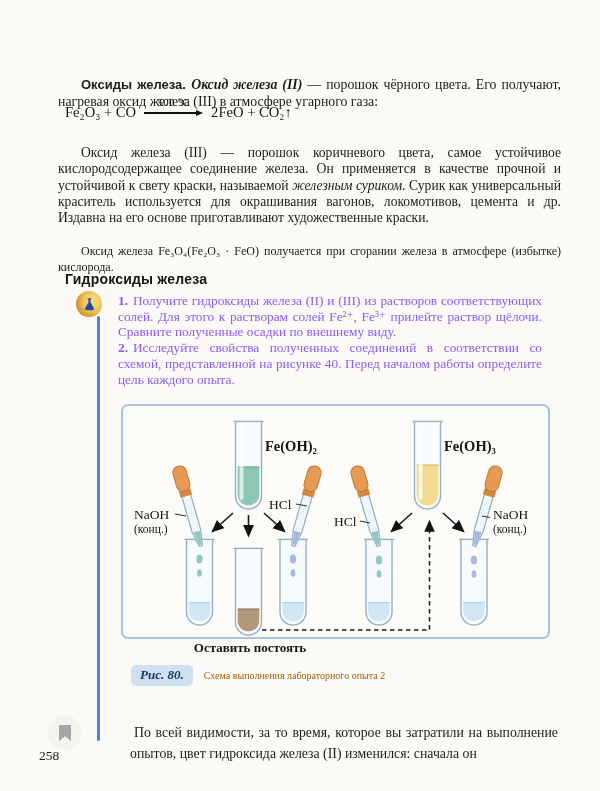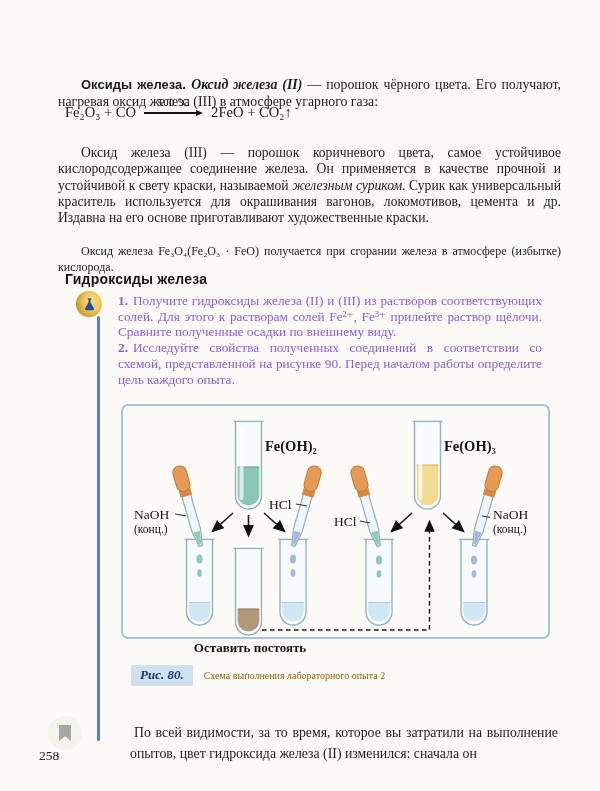--- a/index.html
+++ b/index.html
@@ -46,21 +46,21 @@
     position:absolute; left:117px; top:400px; width:429px; height:235px; margin:4px;
     border:2.5px solid #a6c4e0; border-radius:7px; box-sizing:border-box; background:#fcfbf8;
   }
   .figbox svg{display:block;}
   .flabel{font-family:"Liberation Serif","DejaVu Serif",serif; font-size:14.5px; font-weight:600; fill:#141414;}
   .flabel2{font-family:"Liberation Serif","DejaVu Serif",serif; font-size:13.5px; fill:#141414;}
   .fsmall{font-family:"Liberation Serif","DejaVu Serif",serif; font-size:11.5px; fill:#141414;}
   .fleave{font-family:"Liberation Serif","DejaVu Serif",serif; font-size:13px; font-weight:600; fill:#141414;}
   .cap{display:flex; align-items:center; gap:11px; margin:1px 6px 0 8px;}
   .captag{
-    background:#cfe0f1; color:#173a66; border-radius:0; padding:2px 9px 3px 9px;
+    background:#cfe0f1; color:#173a66; border-radius:5px; padding:2px 9px 3px 9px;
     font-style:italic; font-weight:700; font-size:13px; white-space:nowrap;
   }
   .captext{font-size:10px; color:#a16207;}
   
   .bm-circle{position:absolute; left:48px; top:716px; width:34px; height:34px; border-radius:50%; background:#f4f3ec;}
   .bookmark{position:absolute; left:59px; top:725px; width:12px; height:16px; background:#a5a8a4;
     clip-path:polygon(0 0,100% 0,100% 100%,50% 70%,0 100%);}
   .pageno{position:absolute; left:39px; top:748px; font-size:13.5px; color:#222;}
 </style>
 </head>
@@ -91,21 +91,21 @@
 
   <div class="flask-badge">
     <svg viewBox="0 0 16 16" width="15" height="15">
       <path d="M6.1,1.4 h3.8 v1.3 h-0.8 v3 l3.5,6.3 c0.5,0.95 -0.2,2.1 -1.3,2.1 h-6.6 c-1.1,0 -1.8,-1.15 -1.3,-2.1 l3.5,-6.3 v-3 h-0.8 z" fill="#1d4fa0"></path>
     </svg>
   </div>
   <div class="blue-rule"></div>
 
   <div class="exp">
     <p><b>1.</b><span>Получите гидроксиды железа (II) и (III) из растворов соответствующих солей. Для этого к растворам солей Fe²⁺, Fe³⁺ прилейте раствор щёлочи. Сравните полученные осадки по внешнему виду.</span></p>
-    <p><b>2.</b><span>Исследуйте свойства полученных соединений в соответствии со схемой, представленной на рисунке 90. Перед началом работы определите цель каждого опыта.</span></p>
+    <p><b>2.</b><span>Исследуйте свойства полученных соединений в соответствии со схемой, представленной на рисунке 40. Перед началом работы определите цель каждого опыта.</span></p>
   </div>
 
   <figure class="figbox">
     <svg viewBox="0 0 424 258" width="424" height="258">
       <defs>
         <marker id="ah" markerWidth="9" markerHeight="8" refX="6.5" refY="3.5" orient="auto">
           <path d="M0,0 L8,3.5 L0,7 z" fill="#111"></path>
         </marker>
       </defs>
 

